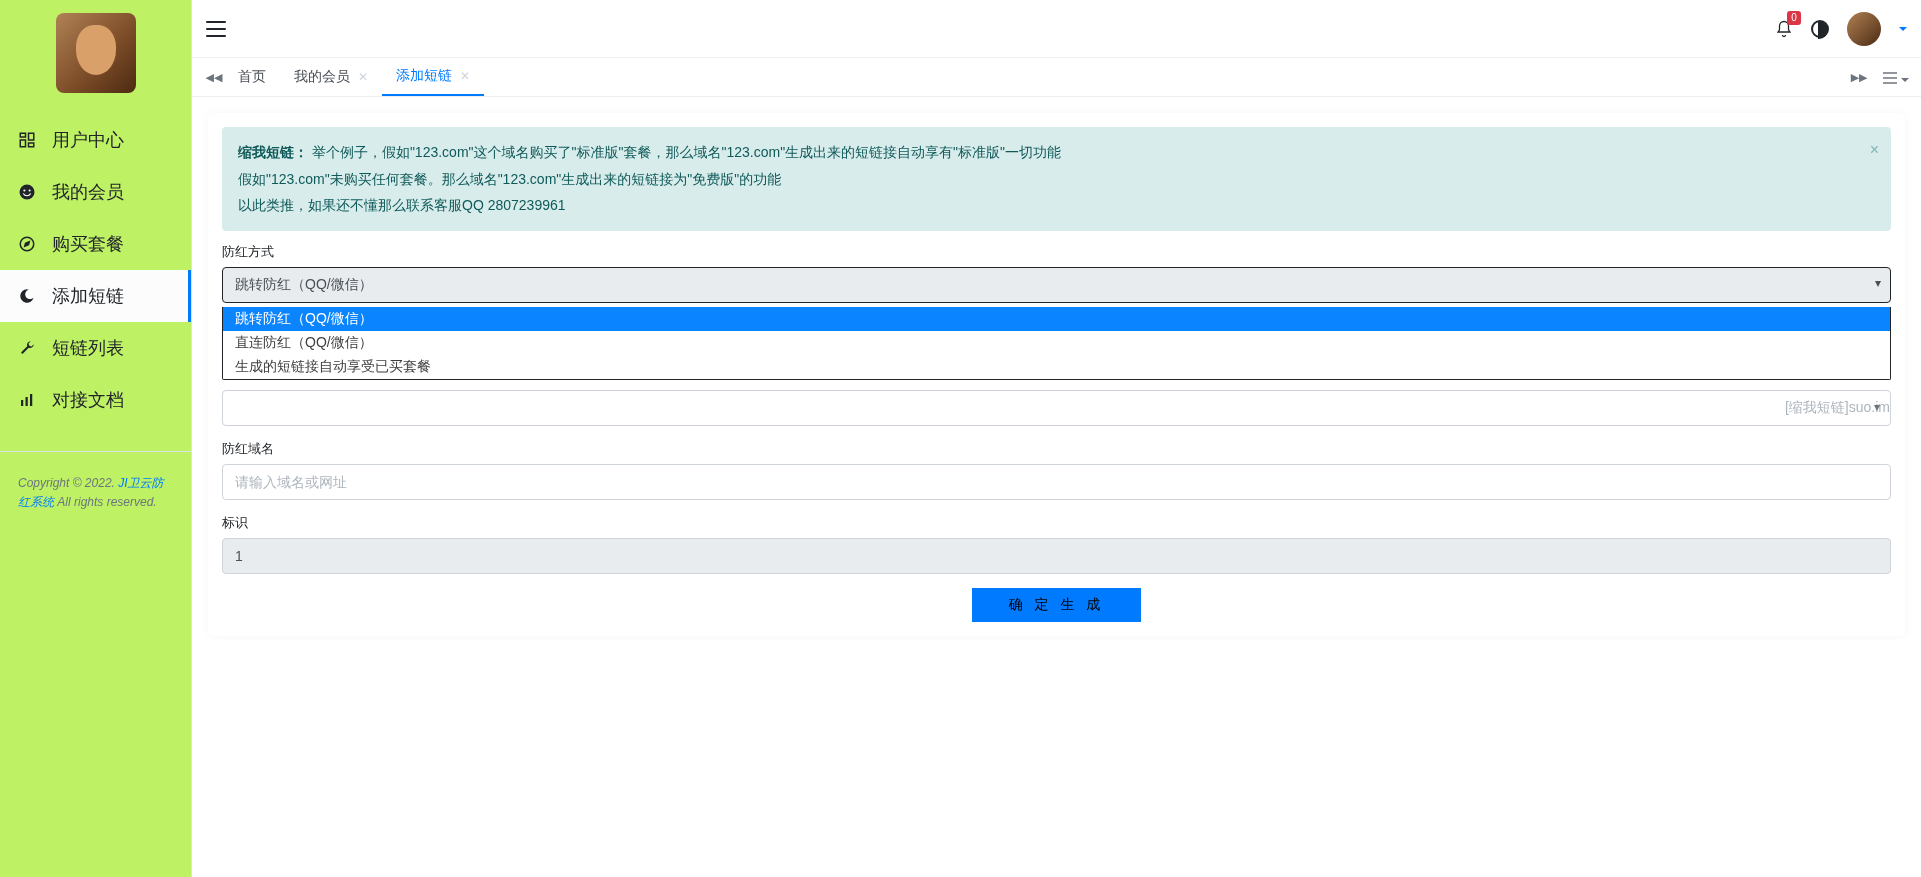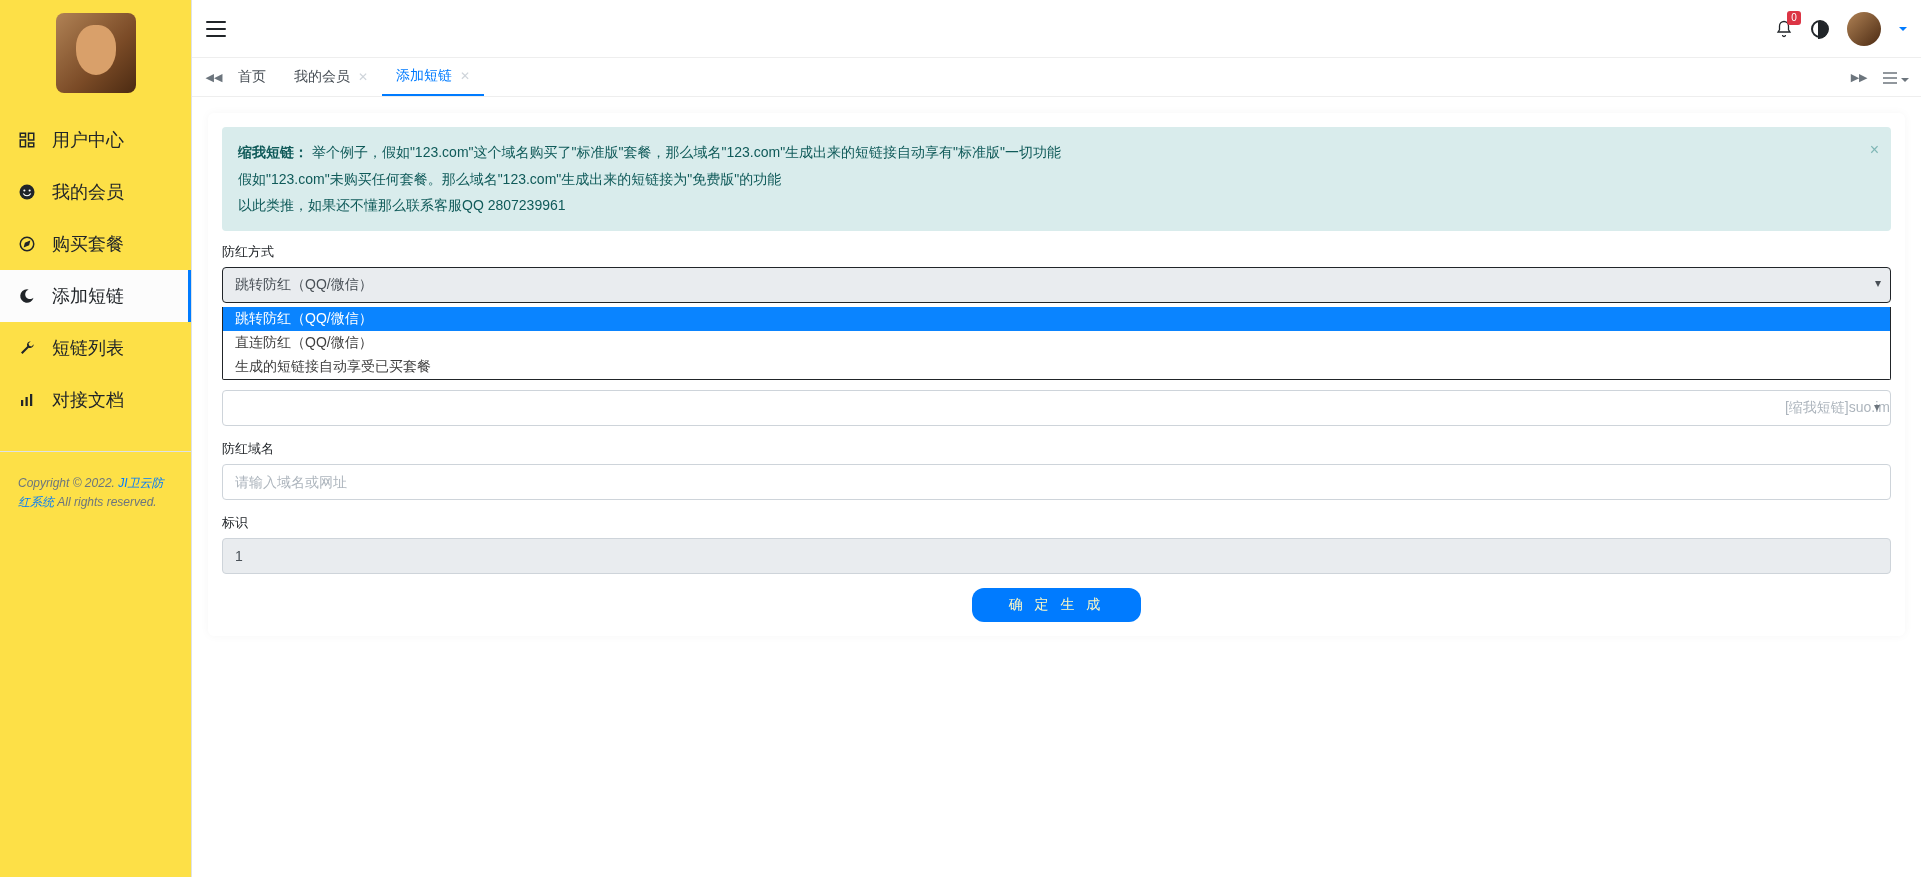--- a/index.html
+++ b/index.html
@@ -1,18 +1,18 @@
 <!DOCTYPE html>
 <html><head>
 <meta charset="utf-8">
 <style>
   * { box-sizing: border-box; margin: 0; padding: 0; }
   html, body { height: 100%; font-family: "Source Sans Pro","Helvetica Neue",Arial,sans-serif; font-size: 14px; color:#333; background:#f4f6f9; }
   .wrapper { display:flex; height:100%; }
-  .sidebar { width:192px; background:#fde047; display:flex; flex-direction:column; border-right:1px solid #dee2e6; }
+  .sidebar { width:192px; background:#bef264; display:flex; flex-direction:column; border-right:1px solid #dee2e6; }
   .brand { text-align:center; padding:13px 0 8px; }
   .brand .avatar { width:80px; height:80px; border-radius:8px; background:linear-gradient(135deg,#b08255 0%,#7a4a26 60%,#4b2a12 100%); display:inline-block; position:relative; overflow:hidden;}
   .brand .avatar::after{content:"";position:absolute;left:20px;top:12px;width:40px;height:50px;border-radius:48% 48% 55% 55%;background:#d9a06a;}
   .nav { list-style:none; margin-top:10px; }
   .nav li { display:flex; align-items:center; padding:14px 16px; font-size:18px; color:#212529; cursor:pointer; }
   .nav li.active { border-right:3px solid #007bff; background:#fcfcfc;}
   .nav li .ico { width:22px; display:inline-flex; justify-content:center; margin-right:14px; color:#212529;}
   .footer-note { font-size:12px; color:#6c757d; padding:14px 18px; line-height:1.6;font-style:italic; }
   .footer-note a { color:#007bff; text-decoration:none;}
   .separator { height:1px; background:#dee2e6; margin:25px 0 8px;}
@@ -46,21 +46,21 @@
   .form-control::placeholder{color:#adb5bd;}
   .form-control.open{border-color:#212529;}
   .form-control[readonly]{background:#e9ecef;color:#495057;}
   .select-wrap{position:relative;margin-bottom:4px;}
   .select-wrap::after{content:"▾";position:absolute;right:10px;top:9px;font-size:12px;color:#495057;}
   .dropdown-list{position:relative;border:1px solid #212529;border-top:0;border-radius:0 0 2px 2px;overflow:hidden;margin-bottom:10px;}
   .dropdown-list .opt{padding:3px 12px;font-size:14px;color:#404040;cursor:pointer;}
   .dropdown-list .opt.sel{background:#0a84ff;color:#fff;}
   .ghost-row{height:36px;border:1px solid #ced4da;border-radius:4px;display:flex;align-items:center;padding:0 0;color:#adb5bd;margin-bottom:14px;position:relative;justify-content:flex-end;}
   .ghost-row::after{content:"▾";position:absolute;right:10px;top:9px;font-size:12px;color:#6c757d;}
-  .btn-primary{background:#007bff;color:#fef9c3;border:none;border-radius:12px;padding:8px 37px;font-size:14px;letter-spacing:4px;cursor:pointer;}
+  .btn-primary{background:#007bff;color:#000000;border:none;border-radius:0;padding:8px 37px;font-size:14px;letter-spacing:4px;cursor:pointer;}
   .center{text-align:center;}
   svg{vertical-align:middle;}
 </style>
 </head>
 <body>
 
 <div class="wrapper">
   <aside class="sidebar">
     <div class="brand">
       <span class="avatar"></span>

